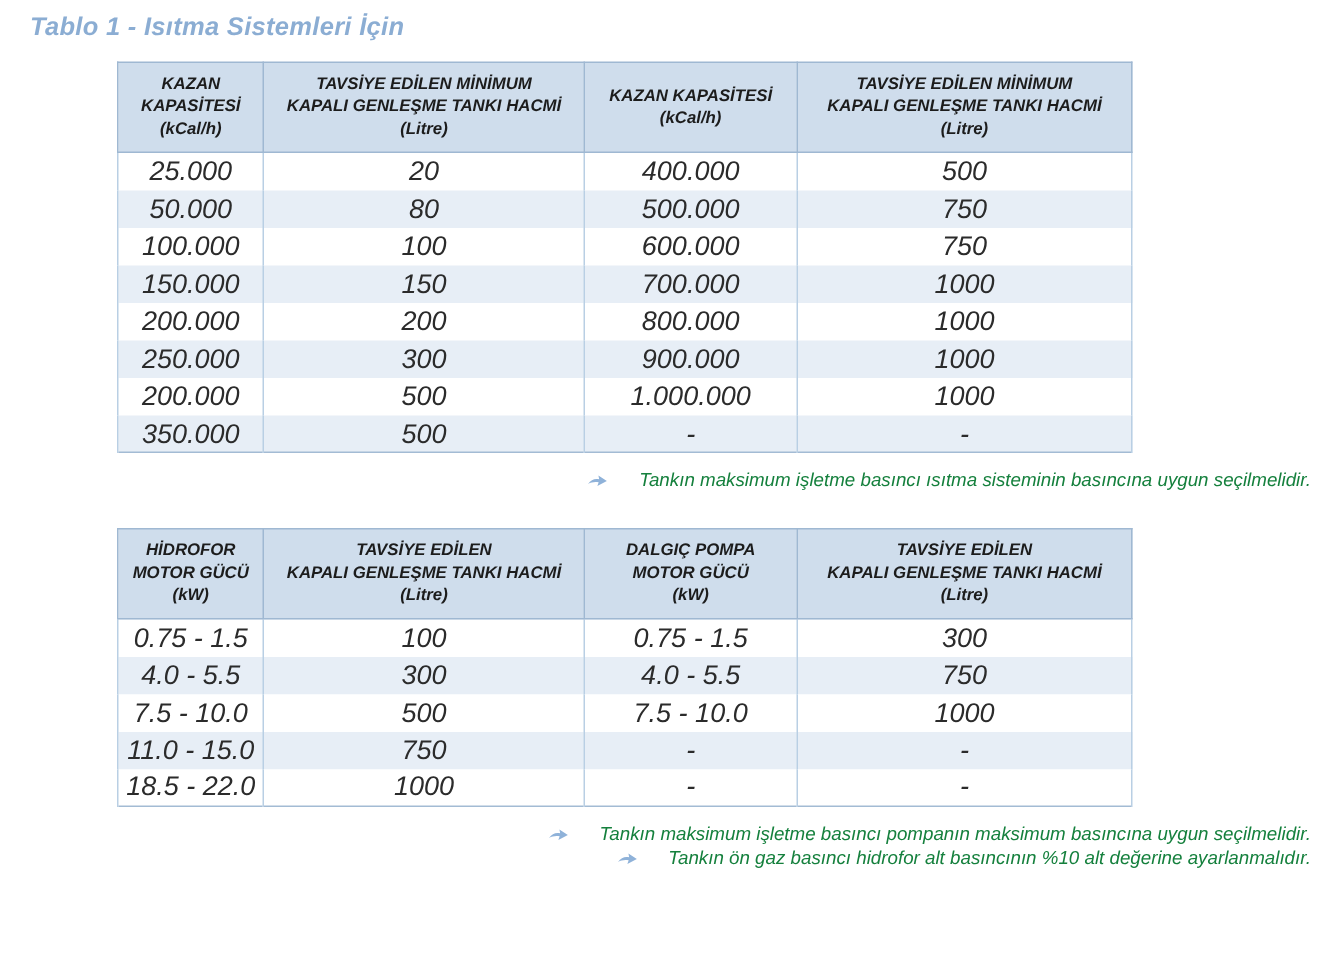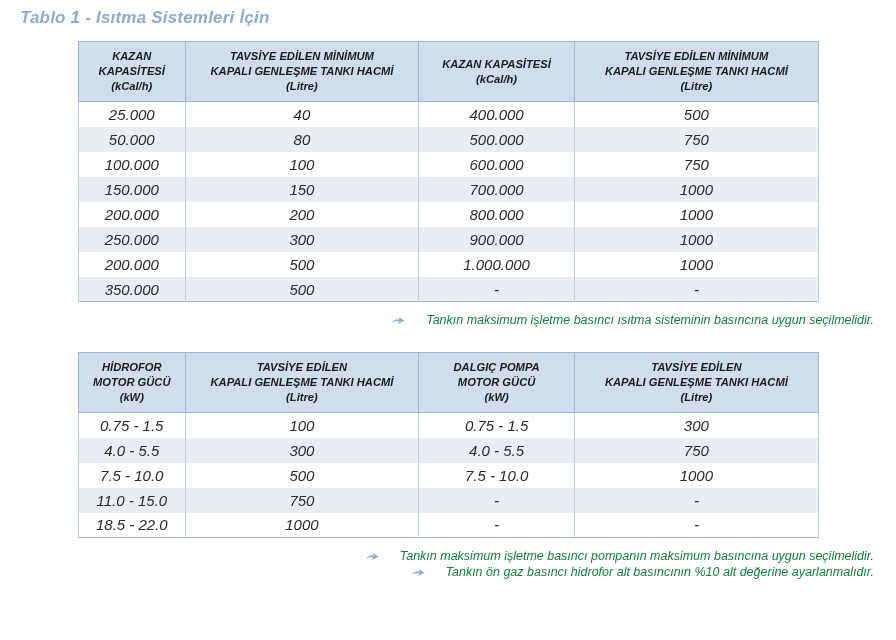--- a/index.html
+++ b/index.html
@@ -24,21 +24,21 @@
     font-weight: bold;
     color: #8badd3;
     margin: 0 0 5px 0;
     letter-spacing: 0.2px;
   }
   .table-wrap {
     margin-left: 58px;
     width: 795px;
   }
   table.data-table {
-    width: 741px;
+    width: 677px;
     border-collapse: collapse;
     table-layout: fixed;
     border: 1px solid #a3bbd4;
     margin-top: 13px;
   }
   table.data-table col.c1 { width: 14.4%; }
   table.data-table col.c2 { width: 31.6%; }
   table.data-table col.c3 { width: 21.0%; }
   table.data-table col.c4 { width: 33.0%; }
   table.data-table th {
@@ -49,21 +49,21 @@
     font-weight: bold;
     color: #1c1c1c;
     text-align: center;
     vertical-align: middle;
     padding: 7px 4px;
     height: 44px;
     box-sizing: border-box;
     white-space: pre-line;
   }
   table.data-table td {
-    font-size: 15px;
+    font-size: 18px;
     color: #2b2b2b;
     text-align: center;
     vertical-align: middle;
     height: 25px;
     box-sizing: border-box;
     padding: 0 4px;
     border-left: 1px solid #b9cfe4;
     border-right: 1px solid #b9cfe4;
   }
   table.data-table tbody tr:nth-child(even) { background: #e7eef6; }
@@ -112,21 +112,21 @@
                 <th>KAZAN KAPASİTESİ
 (kCal/h)</th>
                 <th>TAVSİYE EDİLEN MİNİMUM
 KAPALI GENLEŞME TANKI HACMİ
 (Litre)</th>
               </tr>
         </thead>
         <tbody>
               <tr>
                 <td>25.000</td>
-                <td>40</td>
+                <td>20</td>
                 <td>400.000</td>
                 <td>500</td>
               </tr>
               <tr>
                 <td>50.000</td>
                 <td>80</td>
                 <td>500.000</td>
                 <td>750</td>
               </tr>
               <tr>

